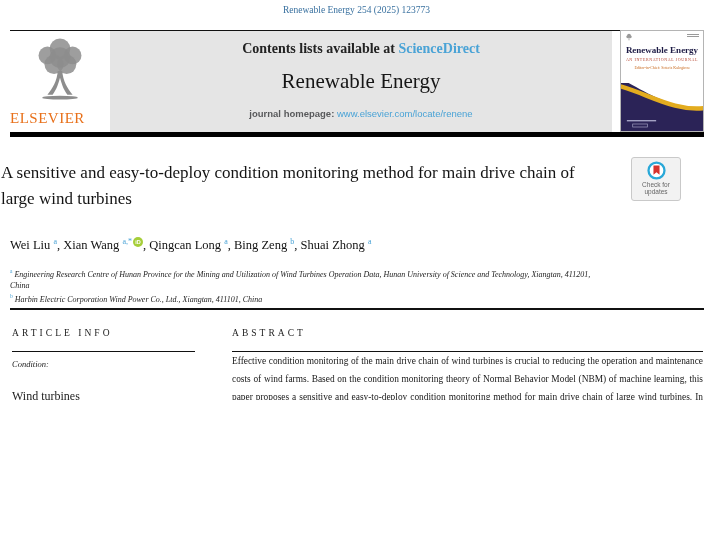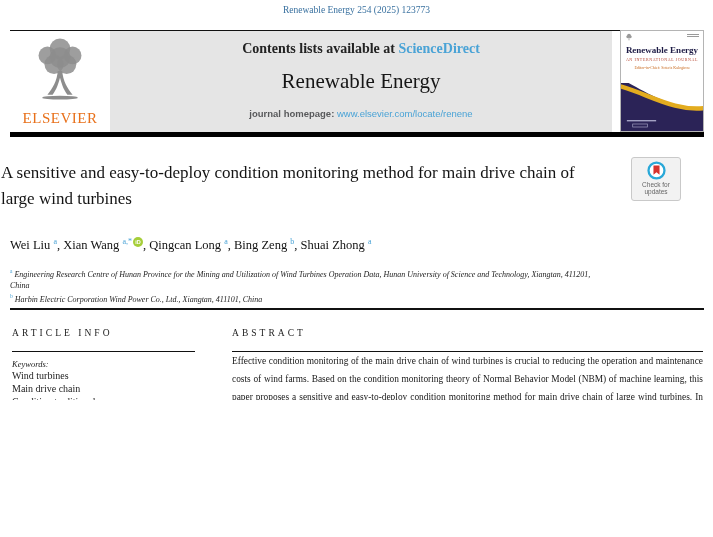--- a/index.html
+++ b/index.html
@@ -17,21 +17,21 @@
     position:relative;width:713px;height:400px;background:#fff;overflow:hidden;
     font-family:"Liberation Serif","DejaVu Serif",serif;color:var(--ink);
   }
   
   .citation{position:absolute;top:5px;left:0;width:713px;text-align:center;
     font-size:9.5px;color:var(--citation-blue);}
   
   .hairline{position:absolute;top:30px;left:10px;width:694px;height:1px;background:#111;}
   .thickbar{position:absolute;top:132px;left:10px;width:694px;height:5px;background:#000;}
   
-  .els{position:absolute;top:33px;left:10px;width:100px;height:98px;background:#fff;text-align:center;}
+  .els{position:absolute;top:33px;left:10px;width:100px;height:98px;background:#fff;}
   .els svg{display:block;margin:0 auto;}
   .els-word{font-size:15px;letter-spacing:.5px;color:var(--elsevier-orange);margin-top:1px;}
   
   .banner{position:absolute;top:31px;left:110px;width:502px;height:101px;background:#e5e5e5;text-align:center;}
   .banner-l1{margin-top:10px;font-size:14px;font-weight:bold;color:#222;}
   .banner-l1 .sd{color:var(--link-blue);cursor:pointer;}
   .banner-journal{margin-top:12px;font-size:21px;color:#161616;}
   .banner-l3{margin-top:14px;font-size:9.5px;font-family:"Liberation Sans","DejaVu Sans",sans-serif;}
   .banner-l3 .hl{color:#58595b;font-weight:600;}
   .banner-l3 .url{color:var(--link-blue);cursor:pointer;}
@@ -65,21 +65,21 @@
   .affils sup{font-size:5.5px;color:var(--link-blue);font-style:normal;}
   
   .rule-mid{position:absolute;top:308px;left:10px;width:694px;height:2px;background:#111;}
   .rule-bottom{position:absolute;top:525px;left:10px;width:694px;height:2px;background:#111;}
   
   .info-col{position:absolute;top:322px;left:12px;width:183px;}
   .abs-col{position:absolute;top:322px;left:232px;width:471px;}
   .col-heading{font-size:9.5px;letter-spacing:.32em;color:#1c1c1c;padding:6px 0 13px 0;
     border-bottom:1px solid #111;}
   .kw-label{margin-top:7px;font-size:8.5px;font-style:italic;color:#222;}
-  .kw{font-size:10px;line-height:13px;color:#222;}
+  .kw{font-size:12px;line-height:13px;color:#222;margin-top:21px;}
   .abstract-text{font-size:9.4px;line-height:18px;text-align:justify;color:#181818;}
 </style>
 </head>
 <body>
 
 <div class="page">
 
   <div class="citation">Renewable Energy 254 (2025) 123773</div>
 
   <div class="hairline"></div>
@@ -152,21 +152,21 @@
 
   <div class="affils">
       <div><sup>a</sup> Engineering Research Centre of Hunan Province for the Mining and Utilization of Wind Turbines Operation Data, Hunan University of Science and Technology, Xiangtan, 411201, China</div>
       <div><sup>b</sup> Harbin Electric Corporation Wind Power Co., Ltd., Xiangtan, 411101, China</div>
     </div>
 
   <div class="rule-mid"></div>
 
   <div class="info-col">
     <div class="col-heading">ARTICLE INFO</div>
-    <div class="kw-label">Keywords:</div>
+    <div class="kw-label">Condition:</div>
     <div>
         <div class="kw">Wind turbines</div>
         <div class="kw">Main drive chain</div>
         <div class="kw">Condition traditional</div>
         <div class="kw">Transferability</div>
         <div class="kw">Health index</div>
       </div>
   </div>
 
   <div class="abs-col">

